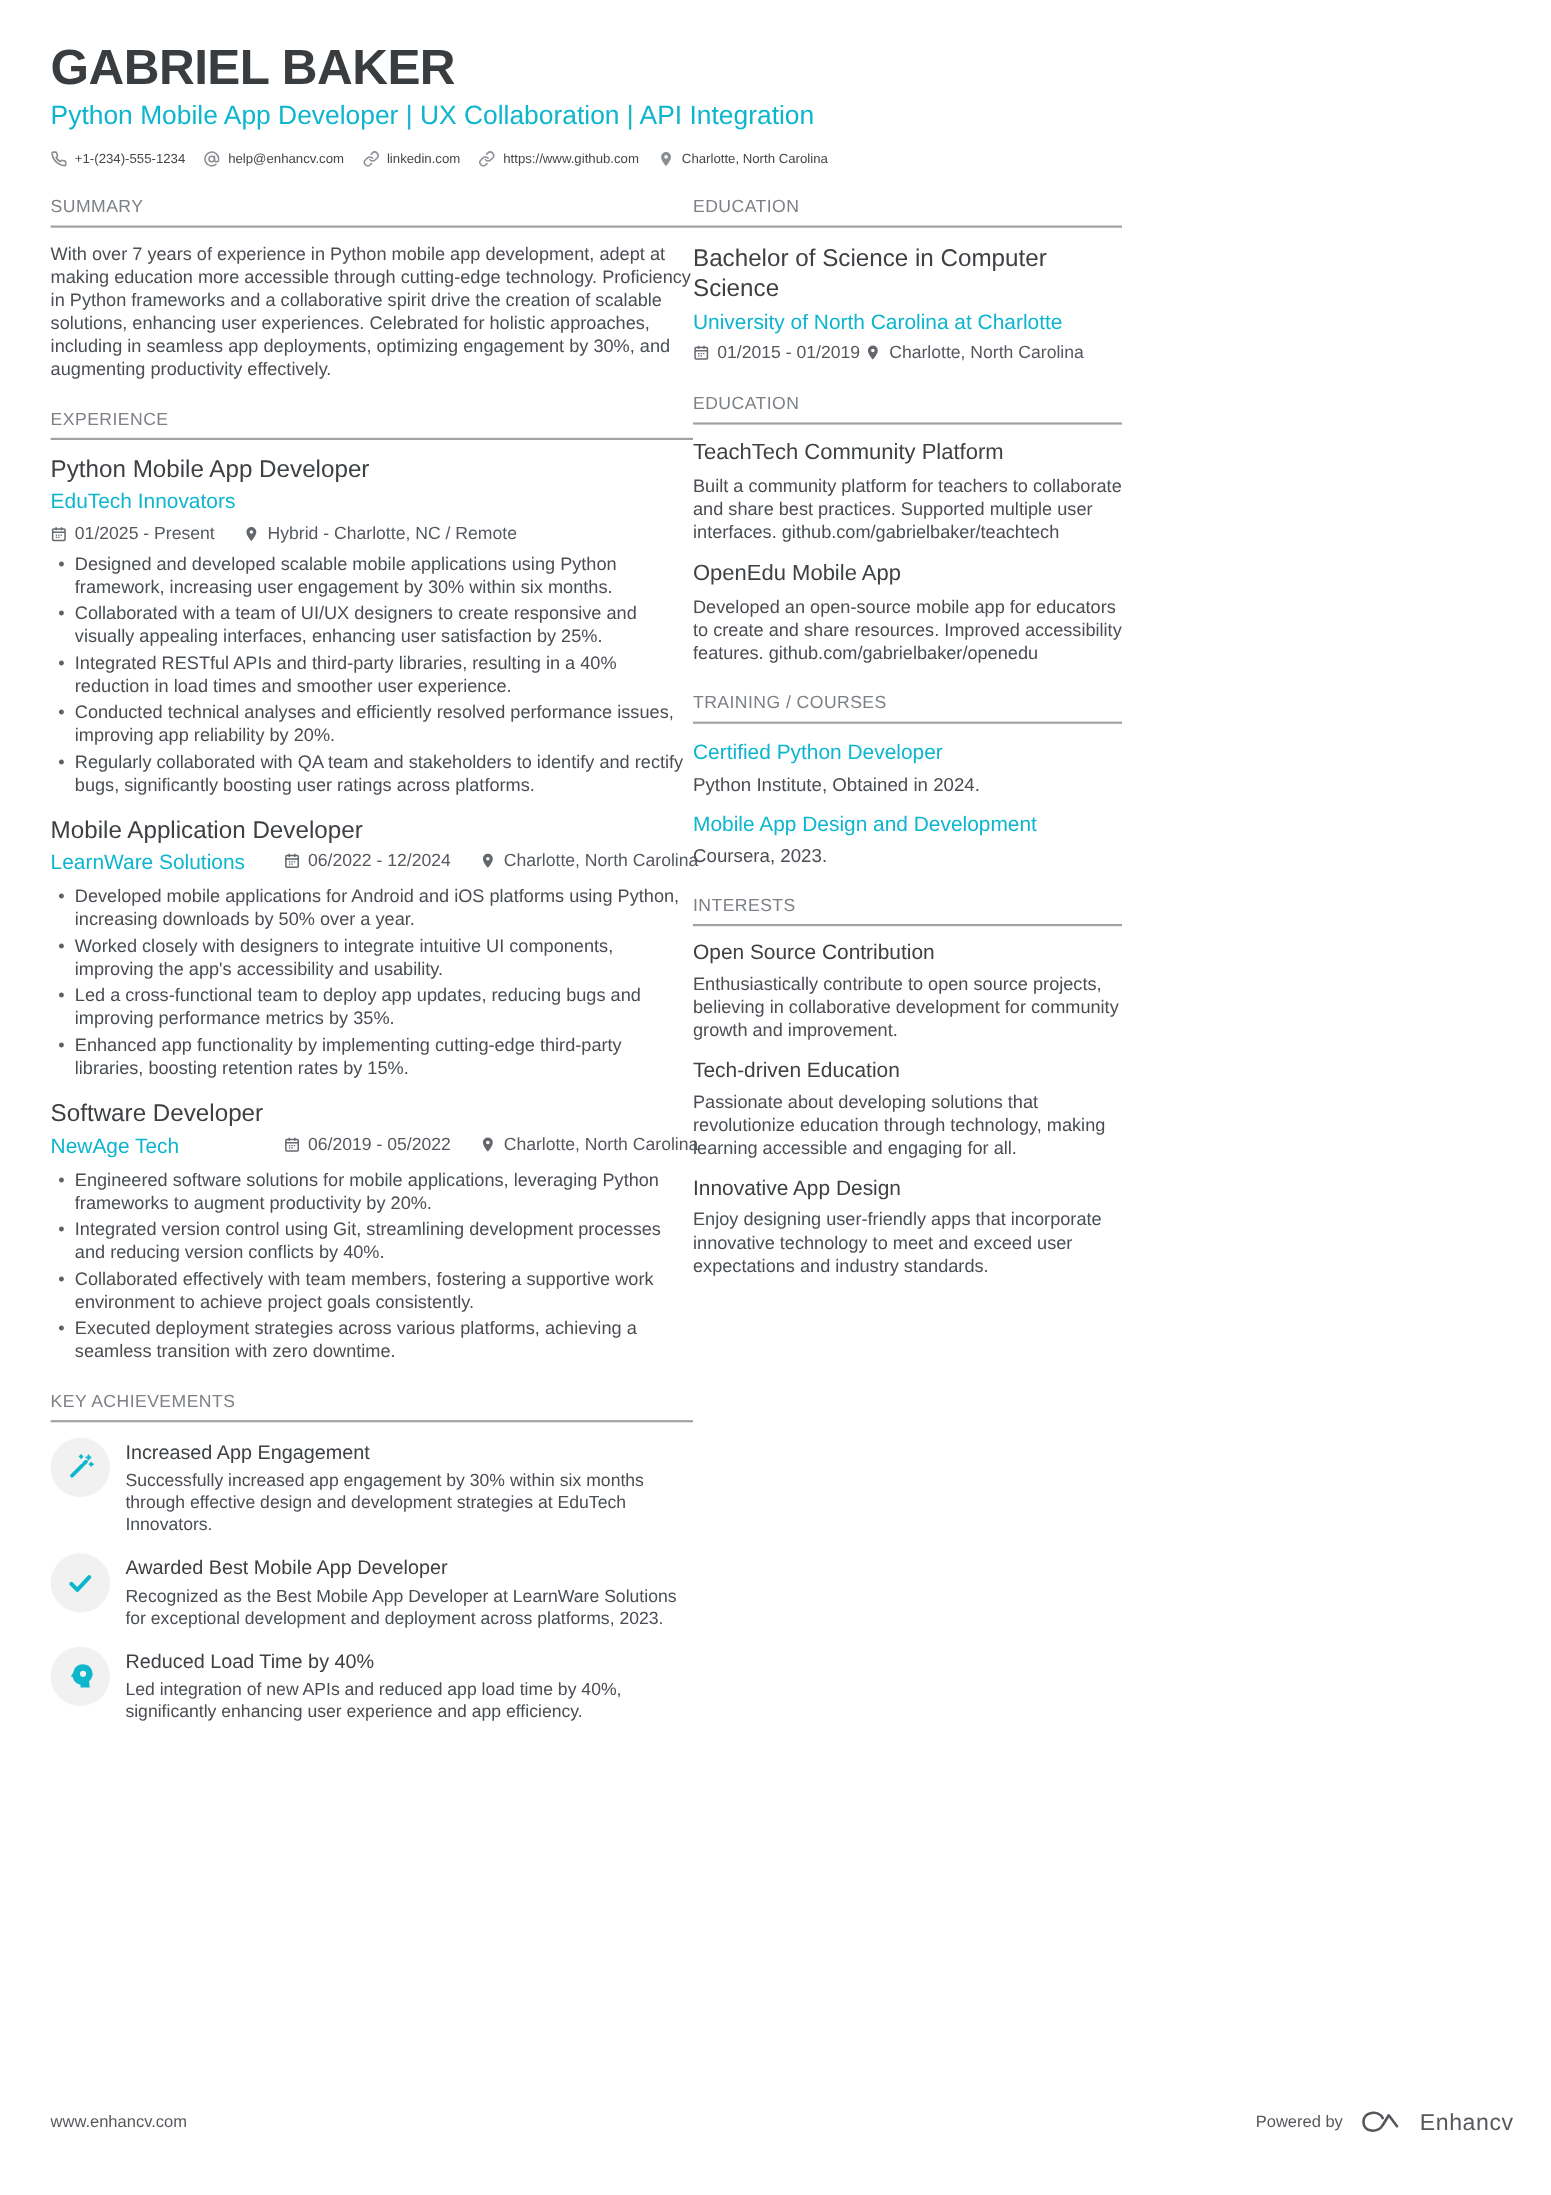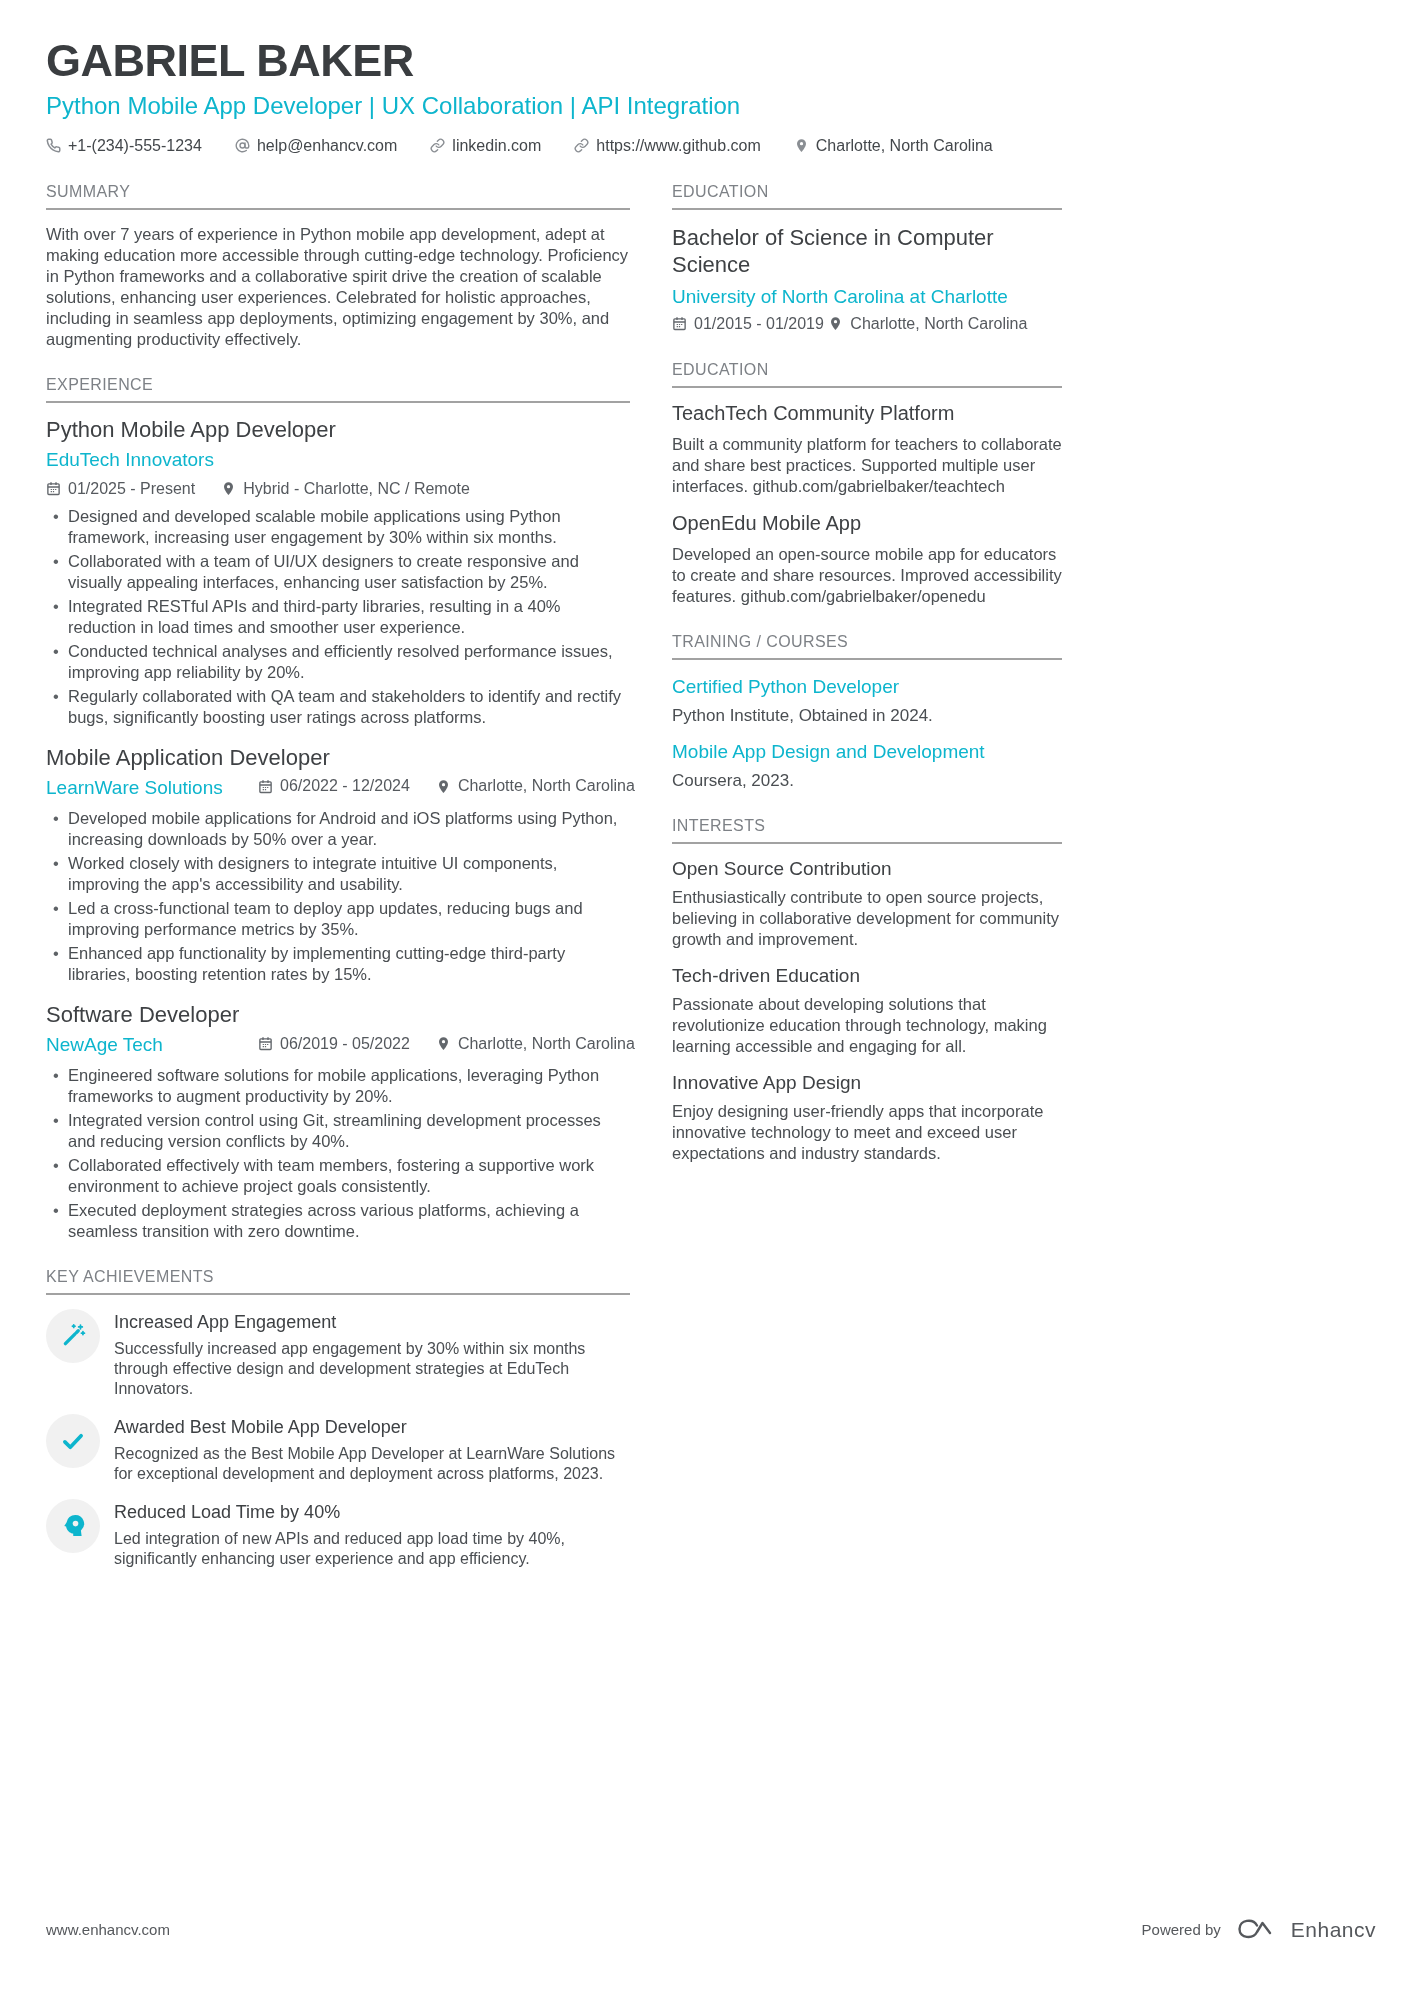--- a/index.html
+++ b/index.html
@@ -9,26 +9,26 @@
     background:#ffffff;
     font-family:"Liberation Sans","DejaVu Sans",sans-serif;
     color:#4a4e52;
     box-sizing:border-box;
     padding:38px 4px 0 46px;
     overflow:hidden;
   }
   
   .name { font-size:45px; font-weight:700; letter-spacing:-0.5px; color:#3a3d40; margin:0; line-height:1.0; }
   .subtitle { font-size:24px; color:var(--accent,#0db5cd); margin-top:9px; line-height:1.15; }
-  .contacts { margin-top:17px; display:flex; align-items:center; gap:33px; font-size:16px; color:#43474b; }
+  .contacts { margin-top:17px; display:flex; align-items:center; gap:17px; font-size:12px; color:#43474b; }
   .contact-item { display:inline-flex; align-items:center; gap:7px; }
   .contact-item .icon { color:#8a8e93; display:inline-flex; }
   .icon svg { display:block; }
   
-  .columns { display:flex; gap:42px; margin-top:28px; width:1016px; }
+  .columns { display:flex; margin-top:28px; width:1016px; }
   .col-left { width:584px; flex:none; }
   .col-right { width:390px; flex:none; }
   .section { margin-top:26px; }
   .col-left > .section:first-child, .col-right > .section:first-child { margin-top:0; }
   .section-heading {
     font-size:16px; font-weight:400; color:#7d8186; letter-spacing:0.4px;
     margin:0 0 14px 0; padding-bottom:7px; border-bottom:2px solid #a2a2a2;
   }
   .body-text { font-size:16.5px; line-height:21px; margin:0; color:#4a4e52; }
   

